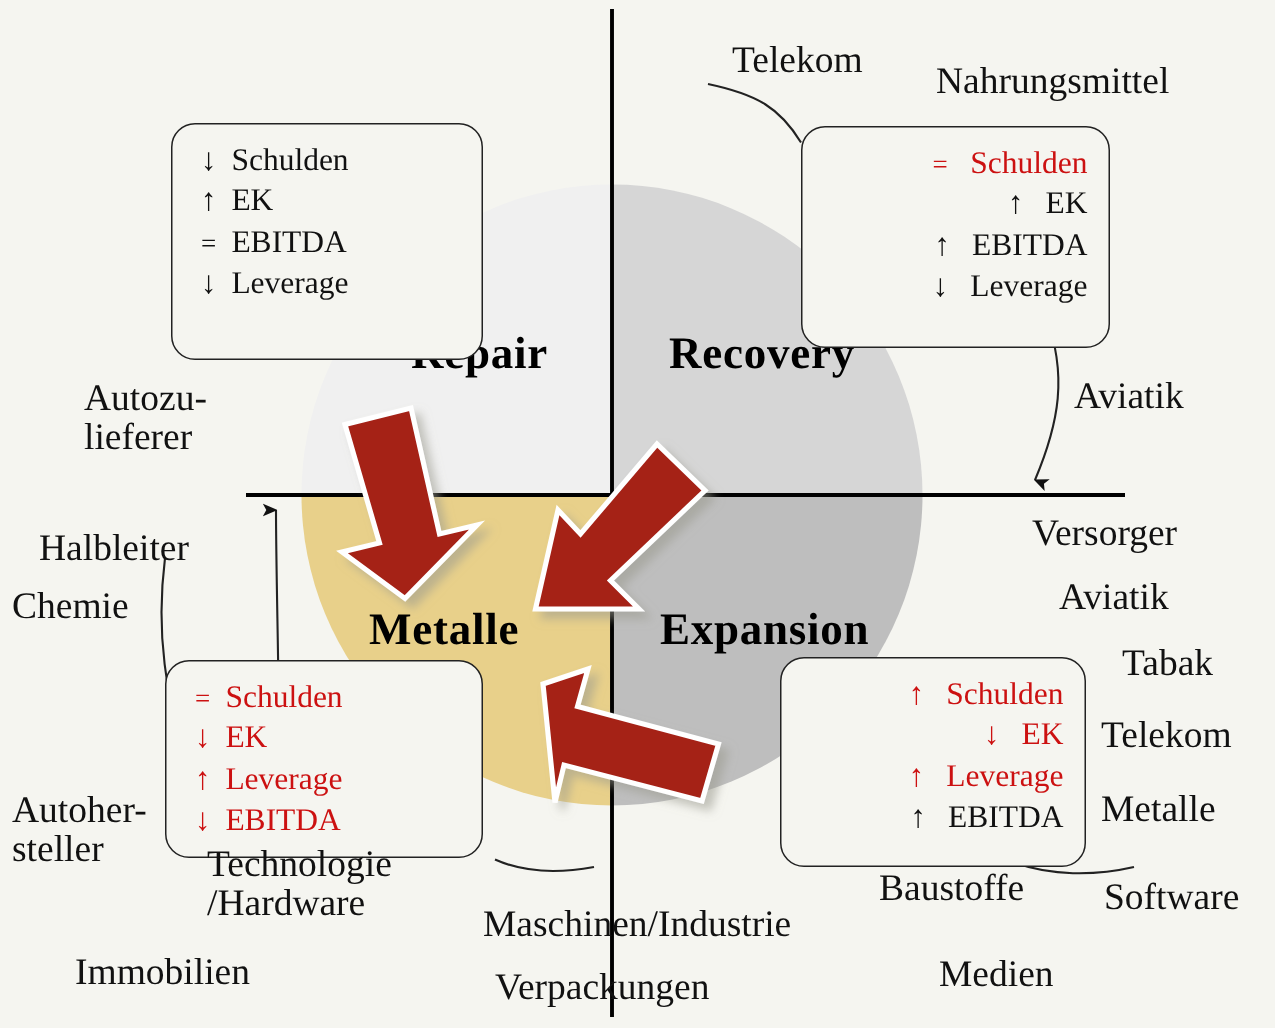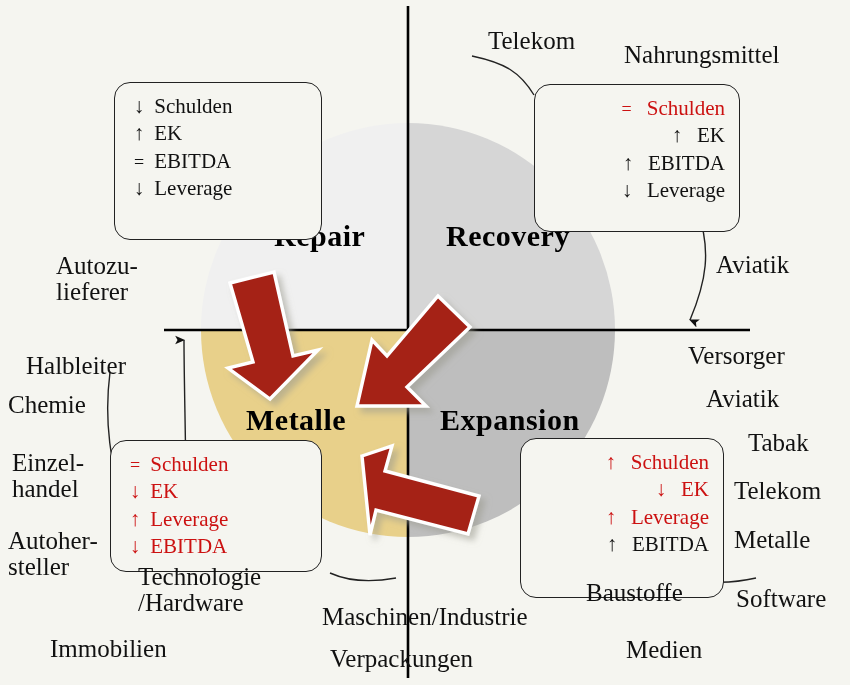--- a/index.html
+++ b/index.html
@@ -133,38 +133,36 @@
       <span class="row"><span class="ar">↓</span><span> Leverage</span></span>
     </div>
 
   <div class="metricbox" style="left:110px;top:440px;width:212px;height:132px;">
       <span class="row red"><span class="ar eqar">=</span><span> Schulden</span></span>
       <span class="row red"><span class="ar">↓</span><span> EK</span></span>
       <span class="row red"><span class="ar">↑</span><span> Leverage</span></span>
       <span class="row red"><span class="ar">↓</span><span> EBITDA</span></span>
     </div>
 
-  <div class="metricbox ralign" style="left:520px;top:438px;width:204px;height:160px;">
+  <div class="metricbox ralign" style="left:520px;top:438px;width:204px;height:140px;">
       <span class="row red"><span class="ar">↑</span><span> Schulden</span></span>
       <span class="row red"><span class="ar">↓</span><span> EK</span></span>
       <span class="row red"><span class="ar">↑</span><span> Leverage</span></span>
       <span class="row"><span class="ar">↑</span><span> EBITDA</span></span>
     </div>
 
   <div class="lbl" style="left:488px;top:28px;">Telekom</div>
   <div class="lbl" style="left:624px;top:42px;">Nahrungsmittel</div>
   <div class="lbl" style="left:56px;top:253px;text-align:left;">Autozu-
 lieferer</div>
   <div class="lbl" style="left:716px;top:252px;">Aviatik</div>
   <div class="lbl" style="left:26px;top:353px;">Halbleiter</div>
   <div class="lbl" style="left:8px;top:392px;">Chemie</div>
   <div class="lbl" style="left:688px;top:343px;">Versorger</div>
   <div class="lbl" style="left:706px;top:386px;">Aviatik</div>
-  <div class="lbl" style="left:12px;top:450px;">Einzel-
-handel</div>
   <div class="lbl" style="left:748px;top:430px;">Tabak</div>
   <div class="lbl" style="left:734px;top:478px;">Telekom</div>
   <div class="lbl" style="left:8px;top:528px;">Autoher-
 steller</div>
   <div class="lbl" style="left:734px;top:527px;">Metalle</div>
   <div class="lbl" style="left:138px;top:564px;">Technologie
 /Hardware</div>
   <div class="lbl" style="left:586px;top:580px;">Baustoffe</div>
   <div class="lbl" style="left:736px;top:586px;">Software</div>
   <div class="lbl" style="left:50px;top:636px;">Immobilien</div>

